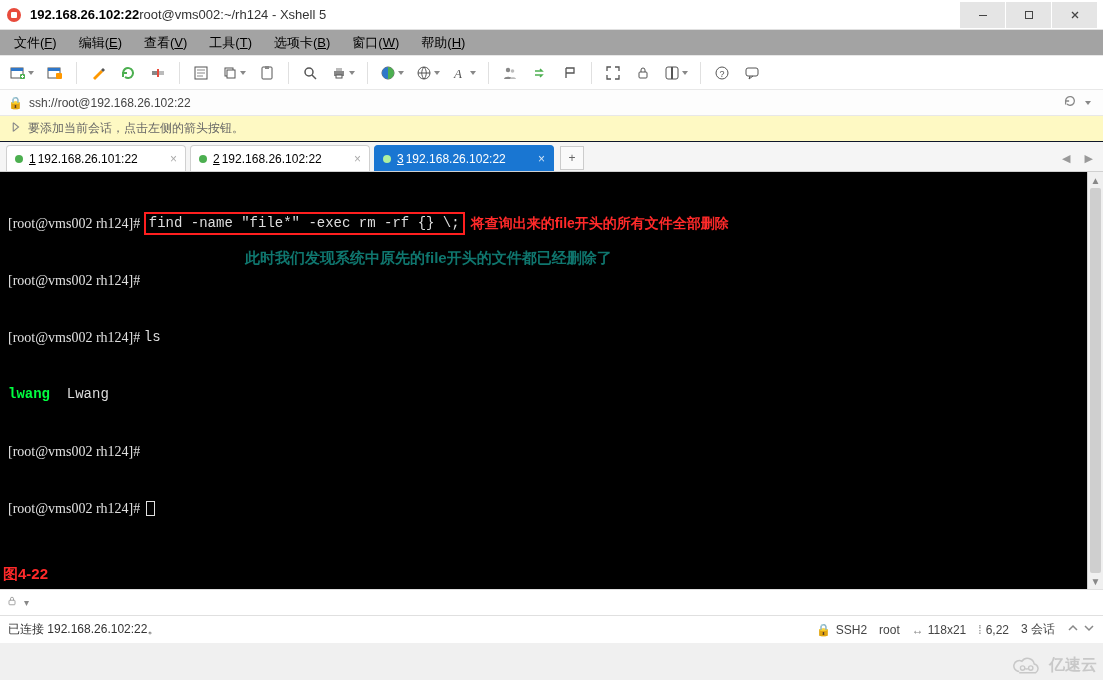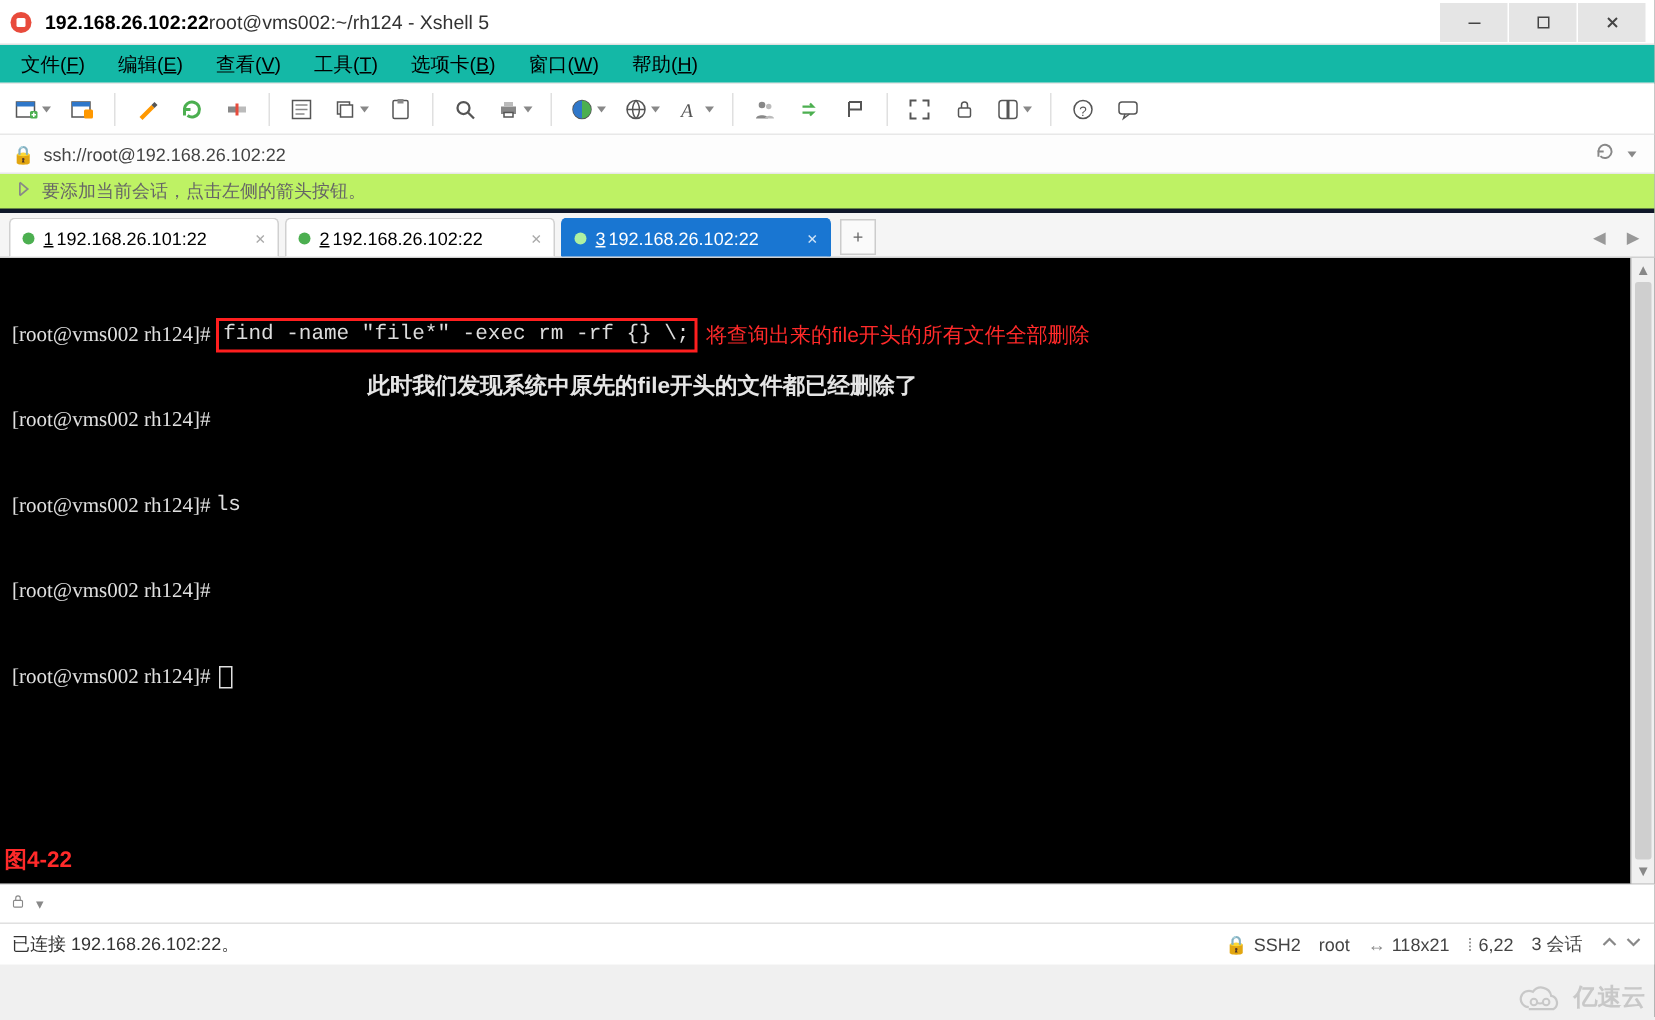--- a/index.html
+++ b/index.html
@@ -33,21 +33,21 @@
   .titlebar .title-suffix { font-weight: normal; margin-left: 0; font-size: 13px; color: #333; }
   .titlebar .spacer { flex: 1; }
   .win-btn {
     width: 45px; height: 26px; display:flex; align-items:center; justify-content:center;
     background: #e5e5e5; margin-left: 1px; color:#666;
   }
 
   
   .menubar {
     height: 26px; display: flex; align-items: center; padding: 0 6px;
-    gap: 6px; background: #14b8a6;
+    gap: 6px; background: #a3a3a3;
     border-bottom: 1px solid #e8e8e8;
     font-size: 13px;
   }
   .menubar .menu-item { padding: 3px 8px; }
   .menubar .menu-item u { text-decoration: underline; }
 
   
   .toolbar {
     height: 34px; display: flex; align-items:center; padding: 0 6px;
     gap: 4px; background: #fff;
@@ -70,22 +70,22 @@
   .addressbar {
     height: 26px; background:#fdfdfd; display:flex; align-items:center;
     padding: 0 8px; border-bottom:1px solid #e8e8e8;
     font-size: 12px; color:#444;
   }
   .addressbar .spacer { flex:1; }
   .addressbar .ref-icon { color:#888; padding:0 6px; }
 
   
   .tipbar {
-    height: 26px; background:#bef264; display:flex; align-items:center;
-    padding: 0 8px; border-bottom:3px solid #0f172a;
+    height: 26px; background:#fef9c3; display:flex; align-items:center;
+    padding: 0 8px; border-bottom:1px solid #0f172a;
     color:#666; font-size:12px;
   }
   .tipbar svg { width:14px; height:14px; margin-right:6px; }
 
   
   .tabsbar {
     height: 30px; background:#f5f5f5; display:flex; align-items:flex-end;
     padding: 0 6px; border-bottom:1px solid #d0d0d0;
     position: relative;
   }
@@ -123,23 +123,23 @@
     position: relative;
     overflow: hidden;
   }
   .terminal .line { display:flex; align-items:center; height:19px; }
   .prompt { color:#e0e0e0;font-family:Liberation Serif, serif; }
   .cmd-highlight {
     border: 2px solid #ff1f1f;
     padding: 0 3px; margin: -2px 0;
   }
   .green { color:#00ff40; font-weight:bold;}
-  .red-anno { color:#ff2a2a; margin-left: 6px; font-family:"Microsoft YaHei","SimSun",sans-serif; font-size:14px; font-weight:normal;}
+  .red-anno { color:#ff2a2a; margin-left: 6px; font-family:"Microsoft YaHei","SimSun",sans-serif; font-size:14px; font-weight:bold;}
   .red-note {
-    position:absolute; color:#e5e5e5;
+    position:absolute; color:#0f766e;
     font-family:"Microsoft YaHei","SimSun",sans-serif;
     font-size:15px; font-weight:bold;
   }
   .cursor {
     display:inline-block; width:9px; height:15px; border:1px solid #e0e0e0;
     margin-left:2px;
   }
   .fig-label {
     position:absolute; left:3px; bottom:6px; color:#ff2a2a;
     font-family:"Microsoft YaHei","SimSun",sans-serif; font-weight:bold; font-size:15px;
@@ -436,20 +436,23 @@
       <span class="prompt">[root@vms002 rh124]# </span>
       <span class="cmd-highlight">find -name "file*" -exec rm -rf {} \;</span>
       <span class="red-anno">将查询出来的file开头的所有文件全部删除</span>
     </div>
     <div class="line">
       <span class="prompt">[root@vms002 rh124]# </span>
     </div>
     <div class="line">
       <span class="prompt">[root@vms002 rh124]# </span>
       <span>ls</span>
+    </div>
+    <div class="line">
+      <span class="green">lwang</span><span>  Lwang</span>
     </div>
     <div class="line">
       <span class="prompt">[root@vms002 rh124]# </span>
     </div>
     <div class="line">
       <span class="prompt">[root@vms002 rh124]# </span>
       <span class="cursor"></span>
     </div>
 
     <span class="red-note" style="left:245px; top:76px;">此时我们发现系统中原先的file开头的文件都已经删除了</span>

